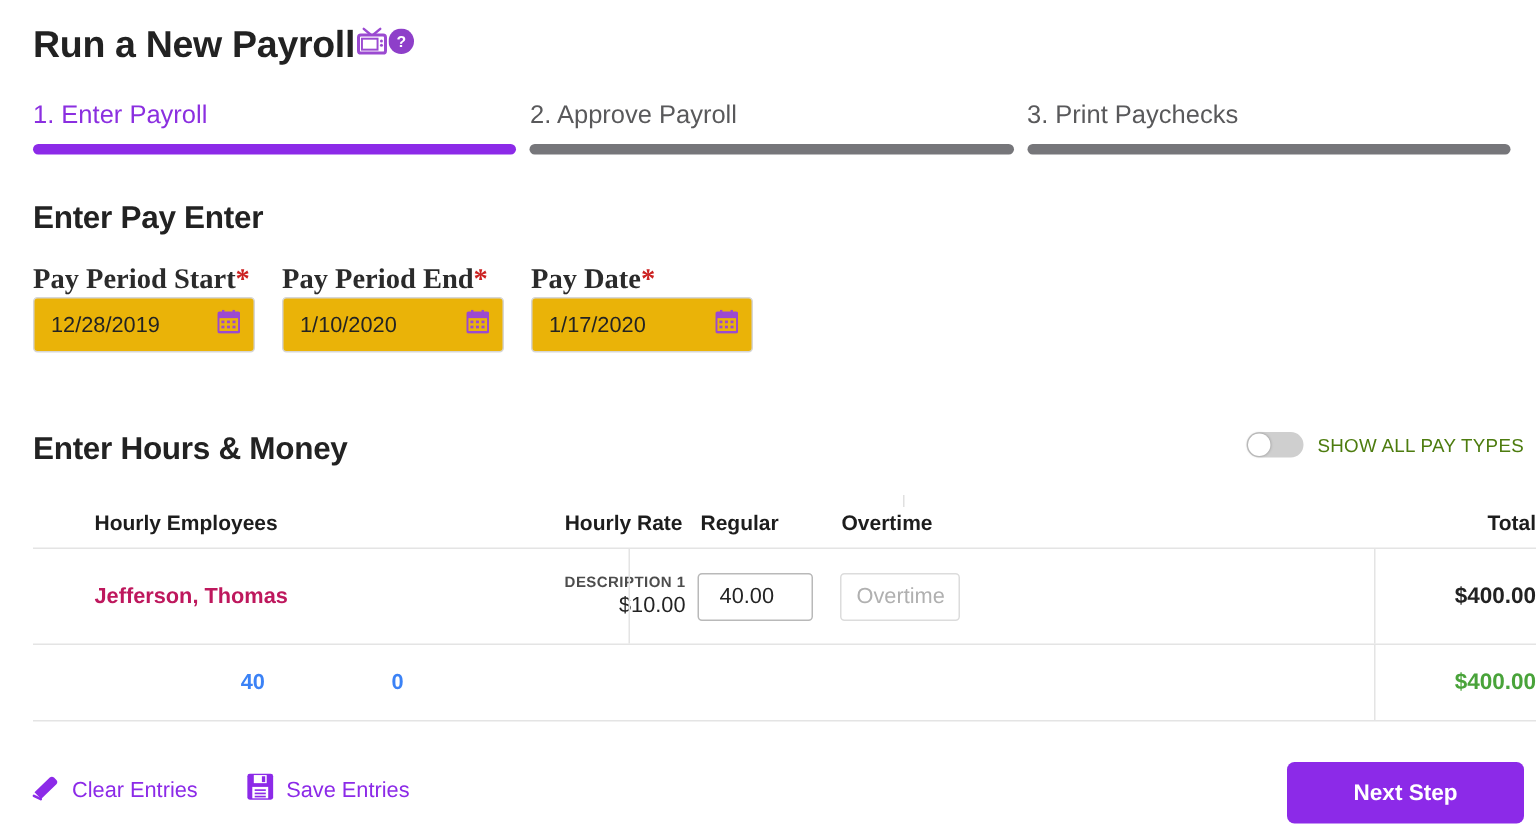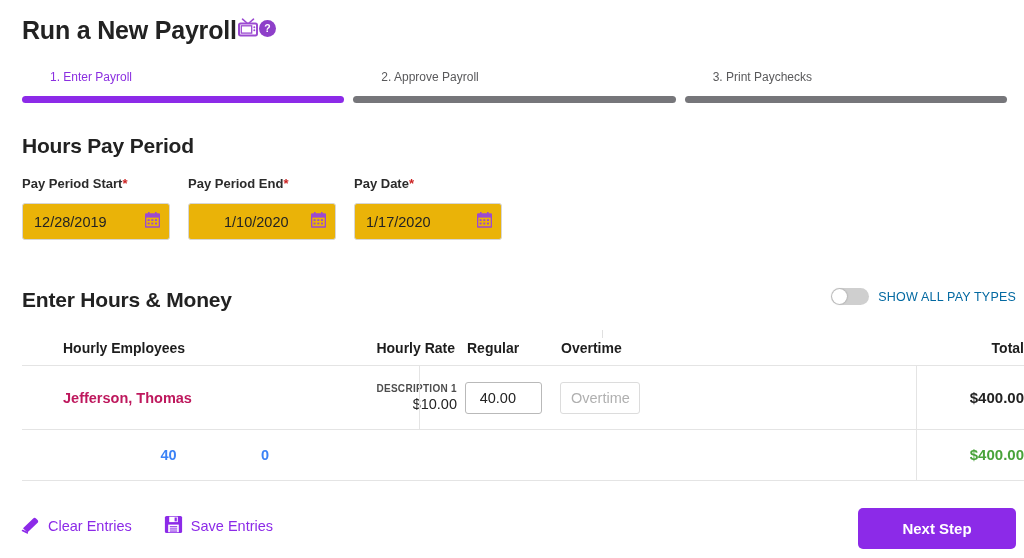--- a/index.html
+++ b/index.html
@@ -32,25 +32,24 @@
   
   .steps {
     position: absolute;
     left: 22px; top: 68px;
     width: 985px;
     display: flex;
     gap: 9px;
   }
   .step { flex: 1 1 0; }
   .step-label {
-    font-size: 12px;
+    font-size: 17px;
     line-height: 18px;
     color: #59595b;
     white-space: nowrap;
-    margin-left: 28px;
   }
   .step.active .step-label { color: #8b2fe0; }
   .step-bar {
     margin-top: 10px;
     height: 7px;
     border-radius: 4px;
     background: #76767a;
   }
   .step.active .step-bar { background: #8c2ae8; }
 
@@ -67,38 +66,39 @@
   #hours-money-title { top: 288px; }
 
   
   .date-fields {
     position: absolute;
     left: 22px; top: 176px;
     display: flex;
     gap: 18px;
   }
   .field-label {
-    font-size: 13px;
+    font-size: 19px;
     font-weight: bold;
     color: #2b2b2b;
-    margin-bottom: 12px;
+    margin-bottom: 0;
     display: block;
+    font-family: Liberation Serif, serif;
   }
   .req { color: #cc2222; }
   .date-box {
     position: relative;
     height: 37px;
     border: 1px solid #d6d6d6;
     border-radius: 3px;
     background: #eab308;
     display: flex;
     align-items: center;
   }
   .date-box.w1 { width: 148px; }
-  .date-box.w2 { width: 148px; padding-left: 24px; }
+  .date-box.w2 { width: 148px; }
   .date-box.w3 { width: 148px; }
   .date-value {
     font-size: 14.5px;
     color: #232323;
     padding-left: 11px;
   }
   .cal-icon {
     position: absolute;
     right: 9px; top: 50%;
     transform: translateY(-50%);
@@ -121,21 +121,21 @@
   .toggle .knob {
     position: absolute;
     left: 1px; top: 1px;
     width: 15px; height: 15px;
     border-radius: 50%;
     background: #ffffff;
     box-shadow: 0 0 2px rgba(0,0,0,.35);
   }
   .toggle-label {
     font-size: 12.5px;
-    color: #0369a1;
+    color: #4d7c0f;
     letter-spacing: .2px;
   }
 
   
   .table {
     position: absolute;
     left: 22px; top: 330px;
     width: 1010px;
   }
   .trow {
@@ -302,21 +302,21 @@
     <div class="step">
       <div class="step-label">2. Approve Payroll</div>
       <div class="step-bar"></div>
     </div>
     <div class="step">
       <div class="step-label">3. Print Paychecks</div>
       <div class="step-bar"></div>
     </div>
   </div>
 
-  <div class="section-title" id="pay-period-title">Hours Pay Period</div>
+  <div class="section-title" id="pay-period-title">Enter Pay Enter</div>
 
   <div class="date-fields">
     <div>
       <span class="field-label"><span>Pay Period Start</span><span class="req">*</span></span>
       <div class="date-box w1">
         <span class="date-value">12/28/2019</span>
         <span class="cal-icon">
           <svg width="15" height="16" viewBox="0 0 15 16">
             <rect x="0.5" y="2" width="14" height="13" rx="1" fill="none" stroke="#9b4ad1" stroke-width="1.6"></rect>
             <rect x="0.5" y="2" width="14" height="3.6" fill="#9b4ad1"></rect>

